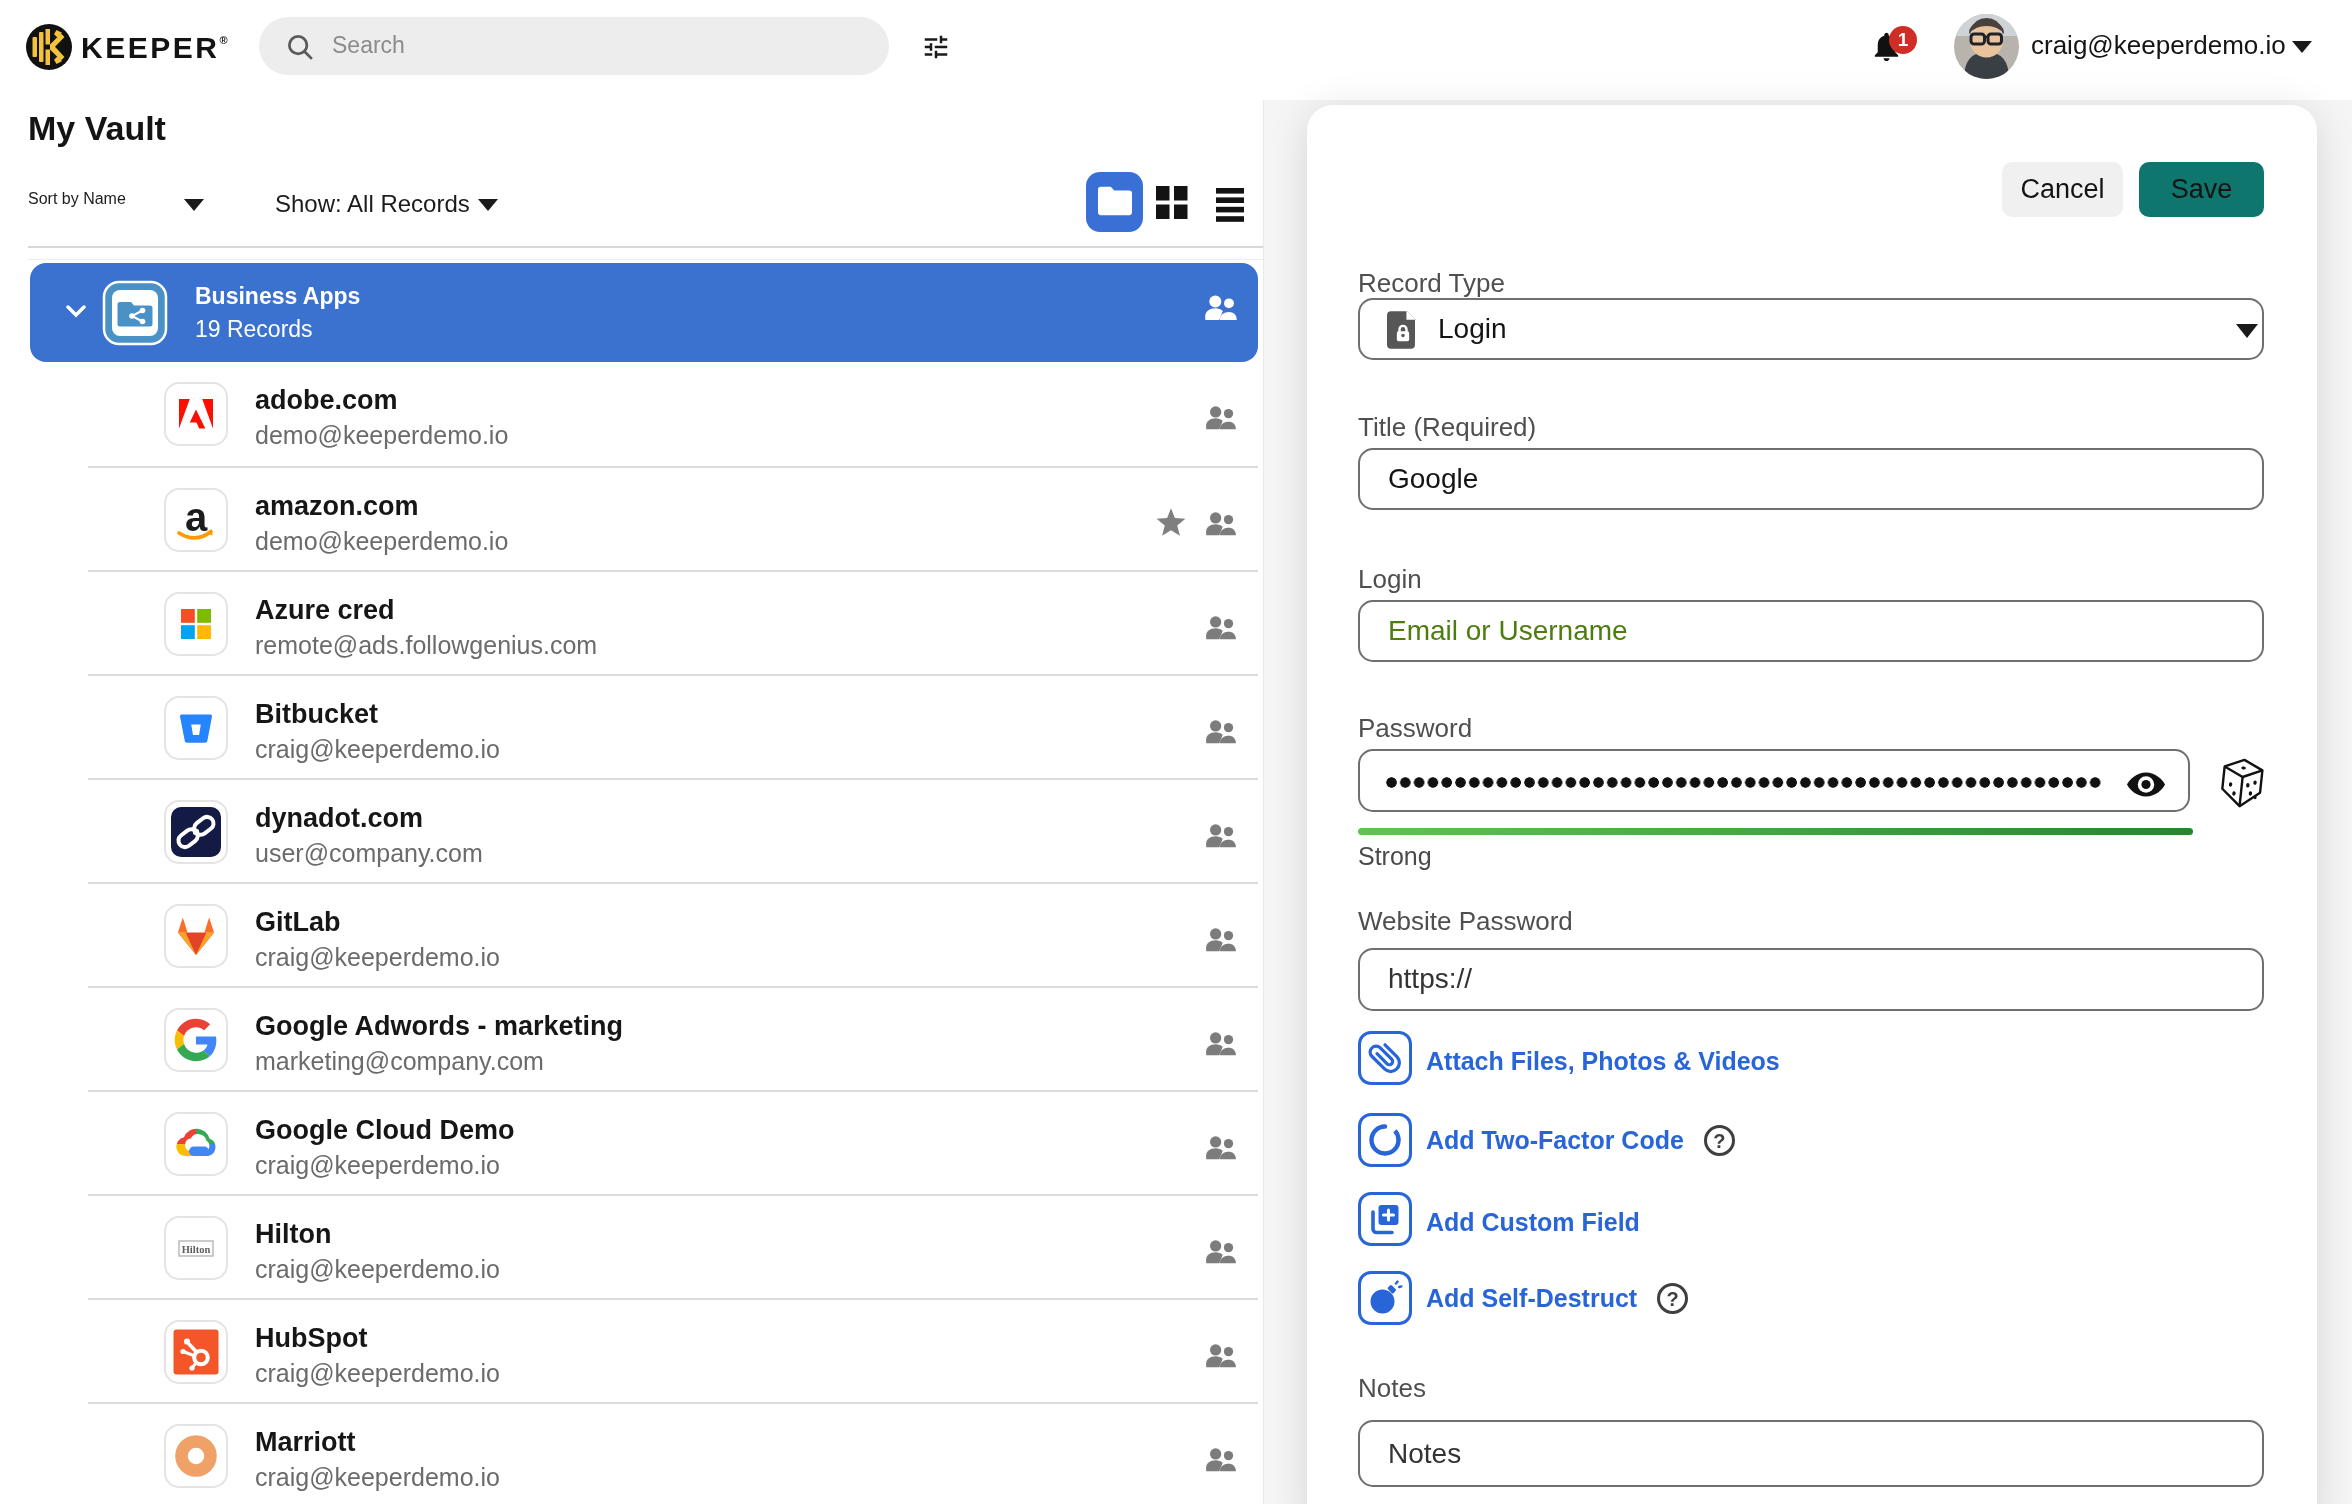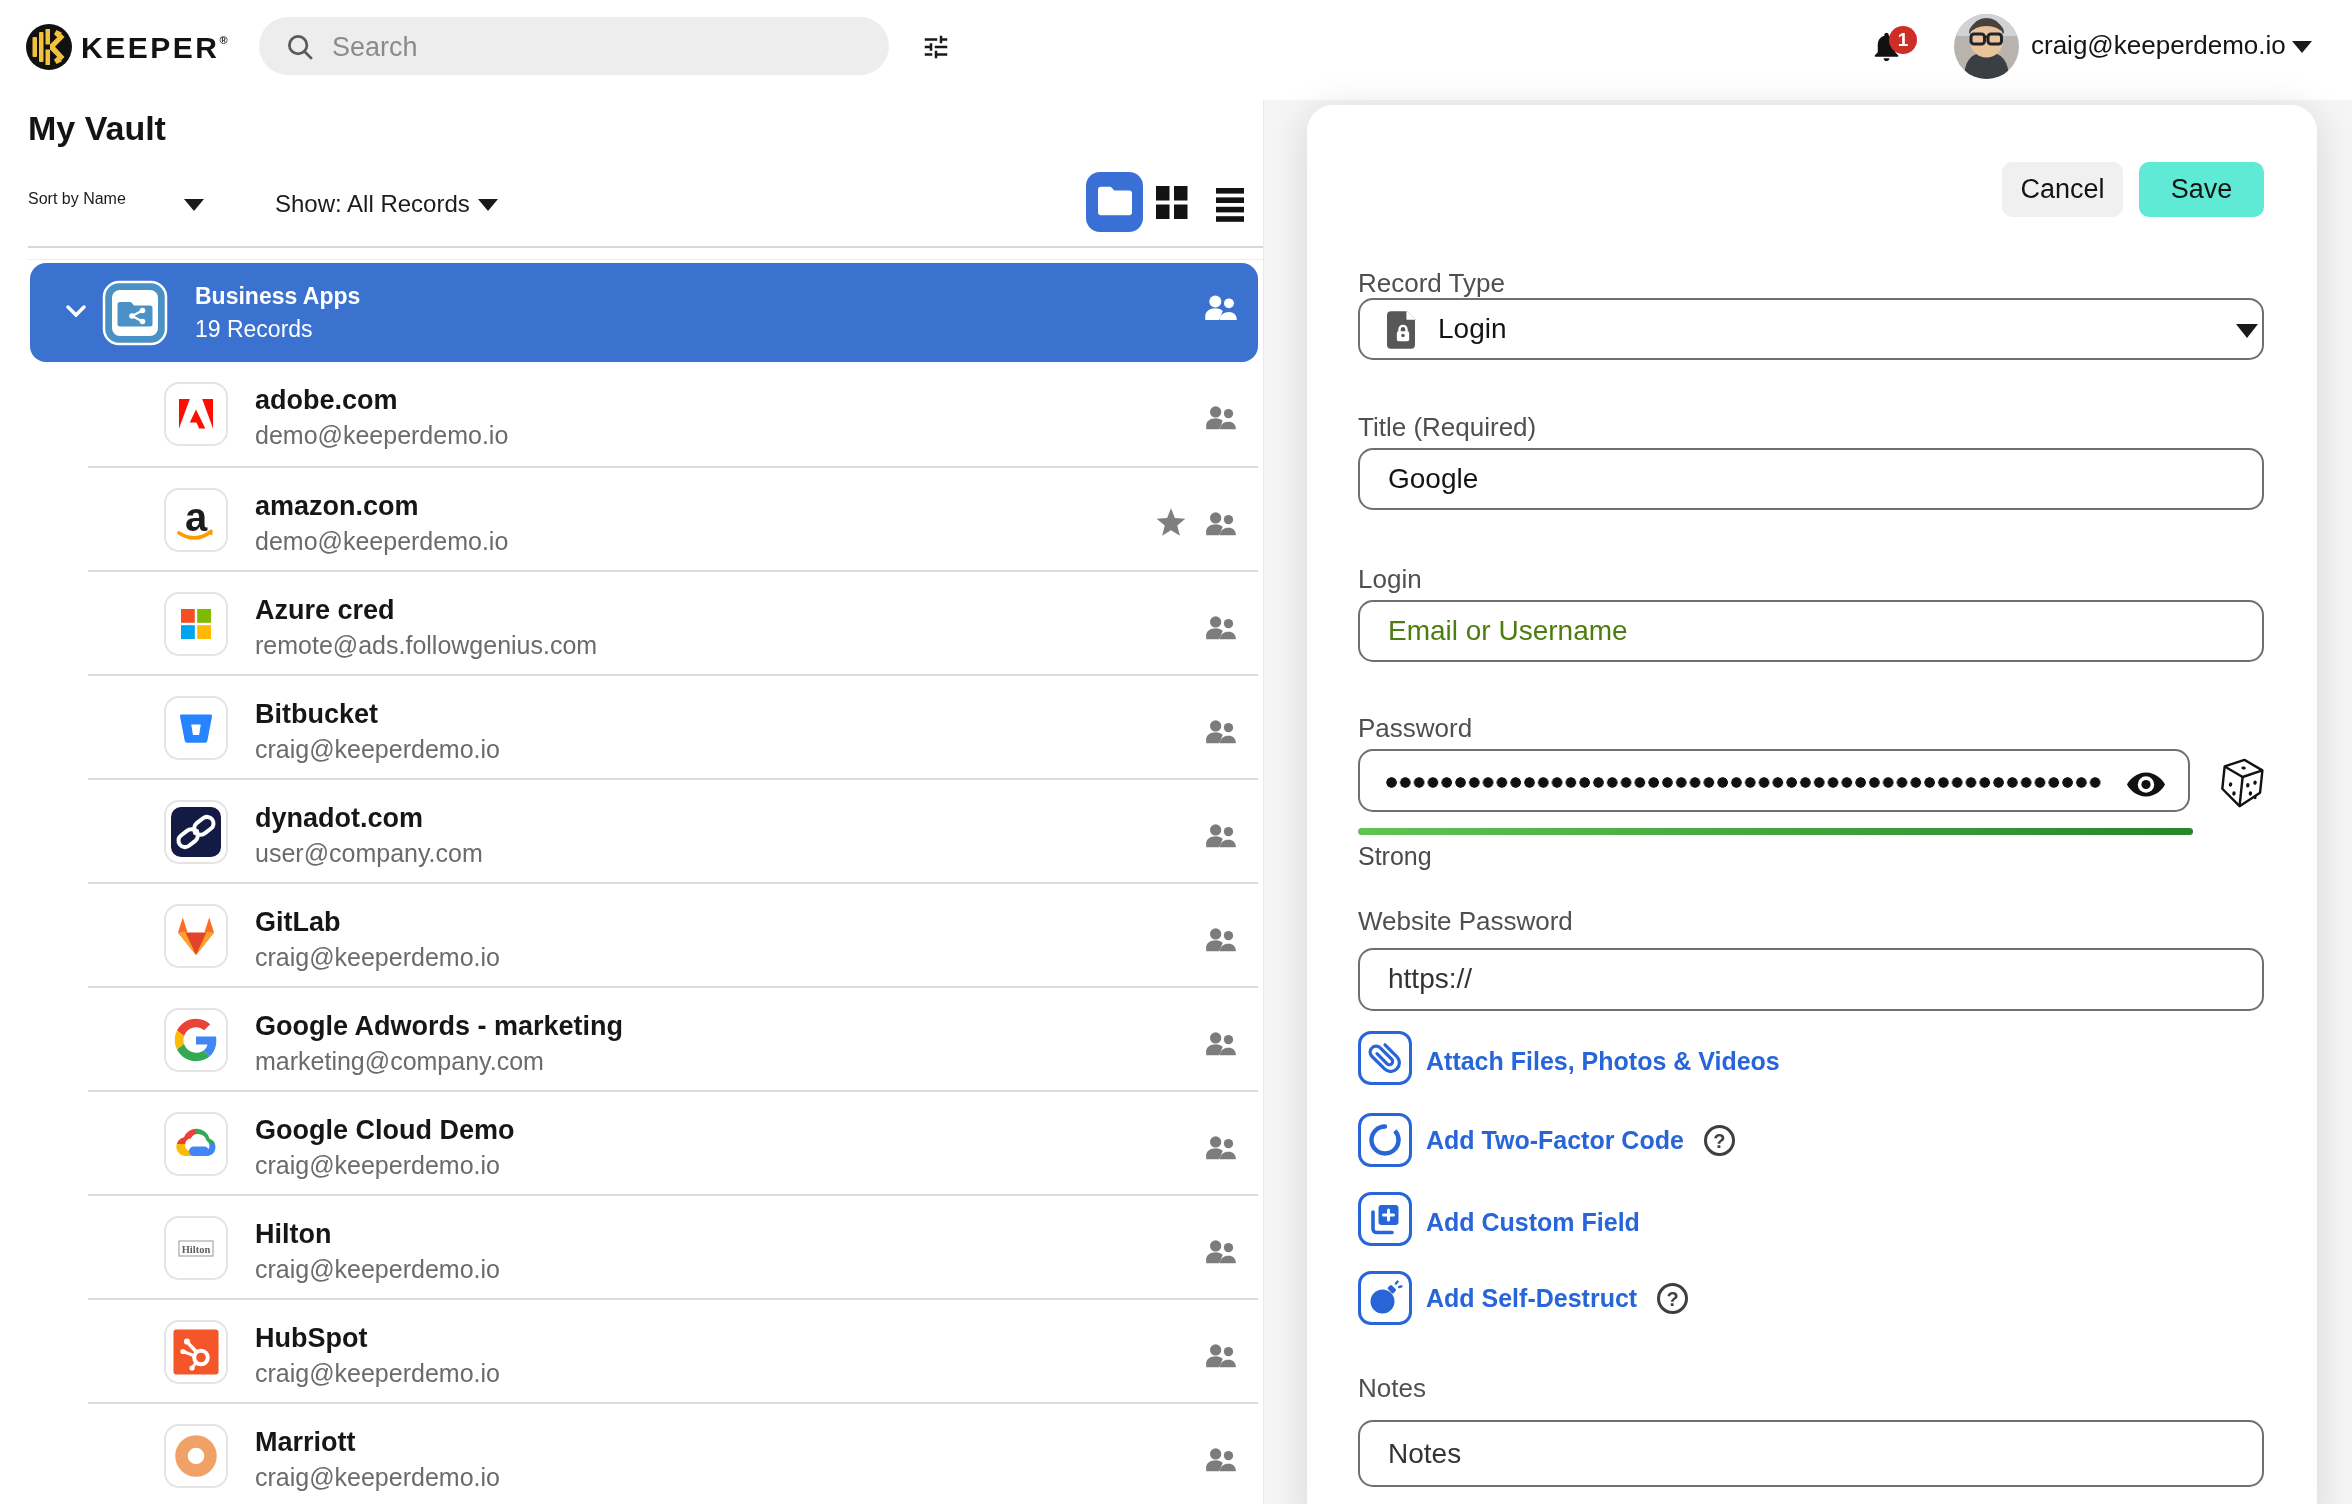--- a/index.html
+++ b/index.html
@@ -4,21 +4,21 @@
 <style>
 * { margin:0; padding:0; box-sizing:border-box; }
 html,body { width:2352px; height:1504px; background:#fff; font-family:"Liberation Sans",sans-serif; overflow:hidden; }
 body { position:relative; }
 .abs { position:absolute; }
 
 
 #brand { position:absolute; left:81px; top:31px; font-size:30px; font-weight:700; letter-spacing:2.5px; color:#131313; }
 #brand sup { font-size:11px; vertical-align:14px; }
 #search { position:absolute; left:259px; top:17px; width:630px; height:58px; background:#ededed; border-radius:29px; }
-#search .ph { position:absolute; left:73px; top:15px; font-size:27px; color:#8b8b8b; }
+#search .ph { position:absolute; left:73px; top:15px; font-size:23px; color:#8b8b8b; }
 #email { position:absolute; left:2031px; top:30px; font-size:26px; color:#141414; }
 .caret { position:absolute; width:0; height:0; border-left:10px solid transparent; border-right:10px solid transparent; border-top:12px solid #1a1a1a; }
 #badge { position:absolute; left:1889px; top:26px; width:28px; height:28px; border-radius:50%; background:#cf2e27; color:#fff; font-size:19px; font-weight:700; text-align:center; line-height:28px; }
 
 
 #myvault { position:absolute; left:28px; top:109px; font-size:34px; font-weight:700; color:#141414; }
 #sort { position:absolute; left:28px; top:190px; font-size:16px; color:#1c1c1c; }
 #show { position:absolute; left:275px; top:190px; font-size:24px; color:#1c1c1c; }
 #folderbtn { position:absolute; left:1086px; top:172px; width:57px; height:60px; border-radius:14px; background:#3a70d6; }
 #sep1 { position:absolute; left:28px; top:246px; width:1236px; height:2px; background:#d8d8d8; }
@@ -37,21 +37,21 @@
 .meta .t { font-size:27px; font-weight:700; color:#161616; line-height:35px; }
 .meta .s { font-size:25px; color:#6b6b6b; line-height:35px; }
 .ppl { position:absolute; left:1116px; top:44px; }
 .star { position:absolute; left:1068px; top:40px; }
 
 
 #backdrop { position:absolute; left:1264px; top:100px; width:1088px; height:1404px; background:#f5f5f5; }
 #panel { position:absolute; left:1307px; top:105px; width:1010px; height:1430px; background:#fff; border-radius:26px; box-shadow:0 6px 40px rgba(0,0,0,0.13); }
 .btn { position:absolute; top:51px; height:55px; border-radius:10px; font-size:27px; color:#141414; text-align:center; line-height:55px;margin-top:6px; }
 #btn-cancel { left:695px; width:121px; background:#f0f0f0; }
-#btn-save { left:832px; width:125px; background:#5eead4; }
+#btn-save { left:832px; width:125px; background:#0f766e; }
 .lbl { position:absolute; left:51px; font-size:26px; color:#4f4f4f; }
 .inp { position:absolute; left:51px; width:906px; height:62px; border:2px solid #6f6f6f; border-radius:15px; background:#fff; font-size:28px; color:#141414; line-height:58px; padding-left:28px; }
 .inp .ph { color:#4d7c0f; }
 #pwd { width:832px; height:63px; }
 #dots { position:absolute; left:26px; top:26px; width:717px; height:11px;
   background-image:radial-gradient(circle at 5.5px 5.5px, #111 4.9px, rgba(0,0,0,0) 5.5px);
   background-size:13.8px 11px; background-repeat:repeat-x; }
 #greenbar { position:absolute; left:51px; top:723px; width:835px; height:7px; border-radius:4px; background:linear-gradient(90deg,#62c254,#27862a); }
 #strong { position:absolute; left:51px; top:737px; font-size:25px; color:#4a4a4a; }
 .bluetile { position:absolute; left:51px; width:54px; height:54px; border:3px solid #2765d8; border-radius:13px; }

